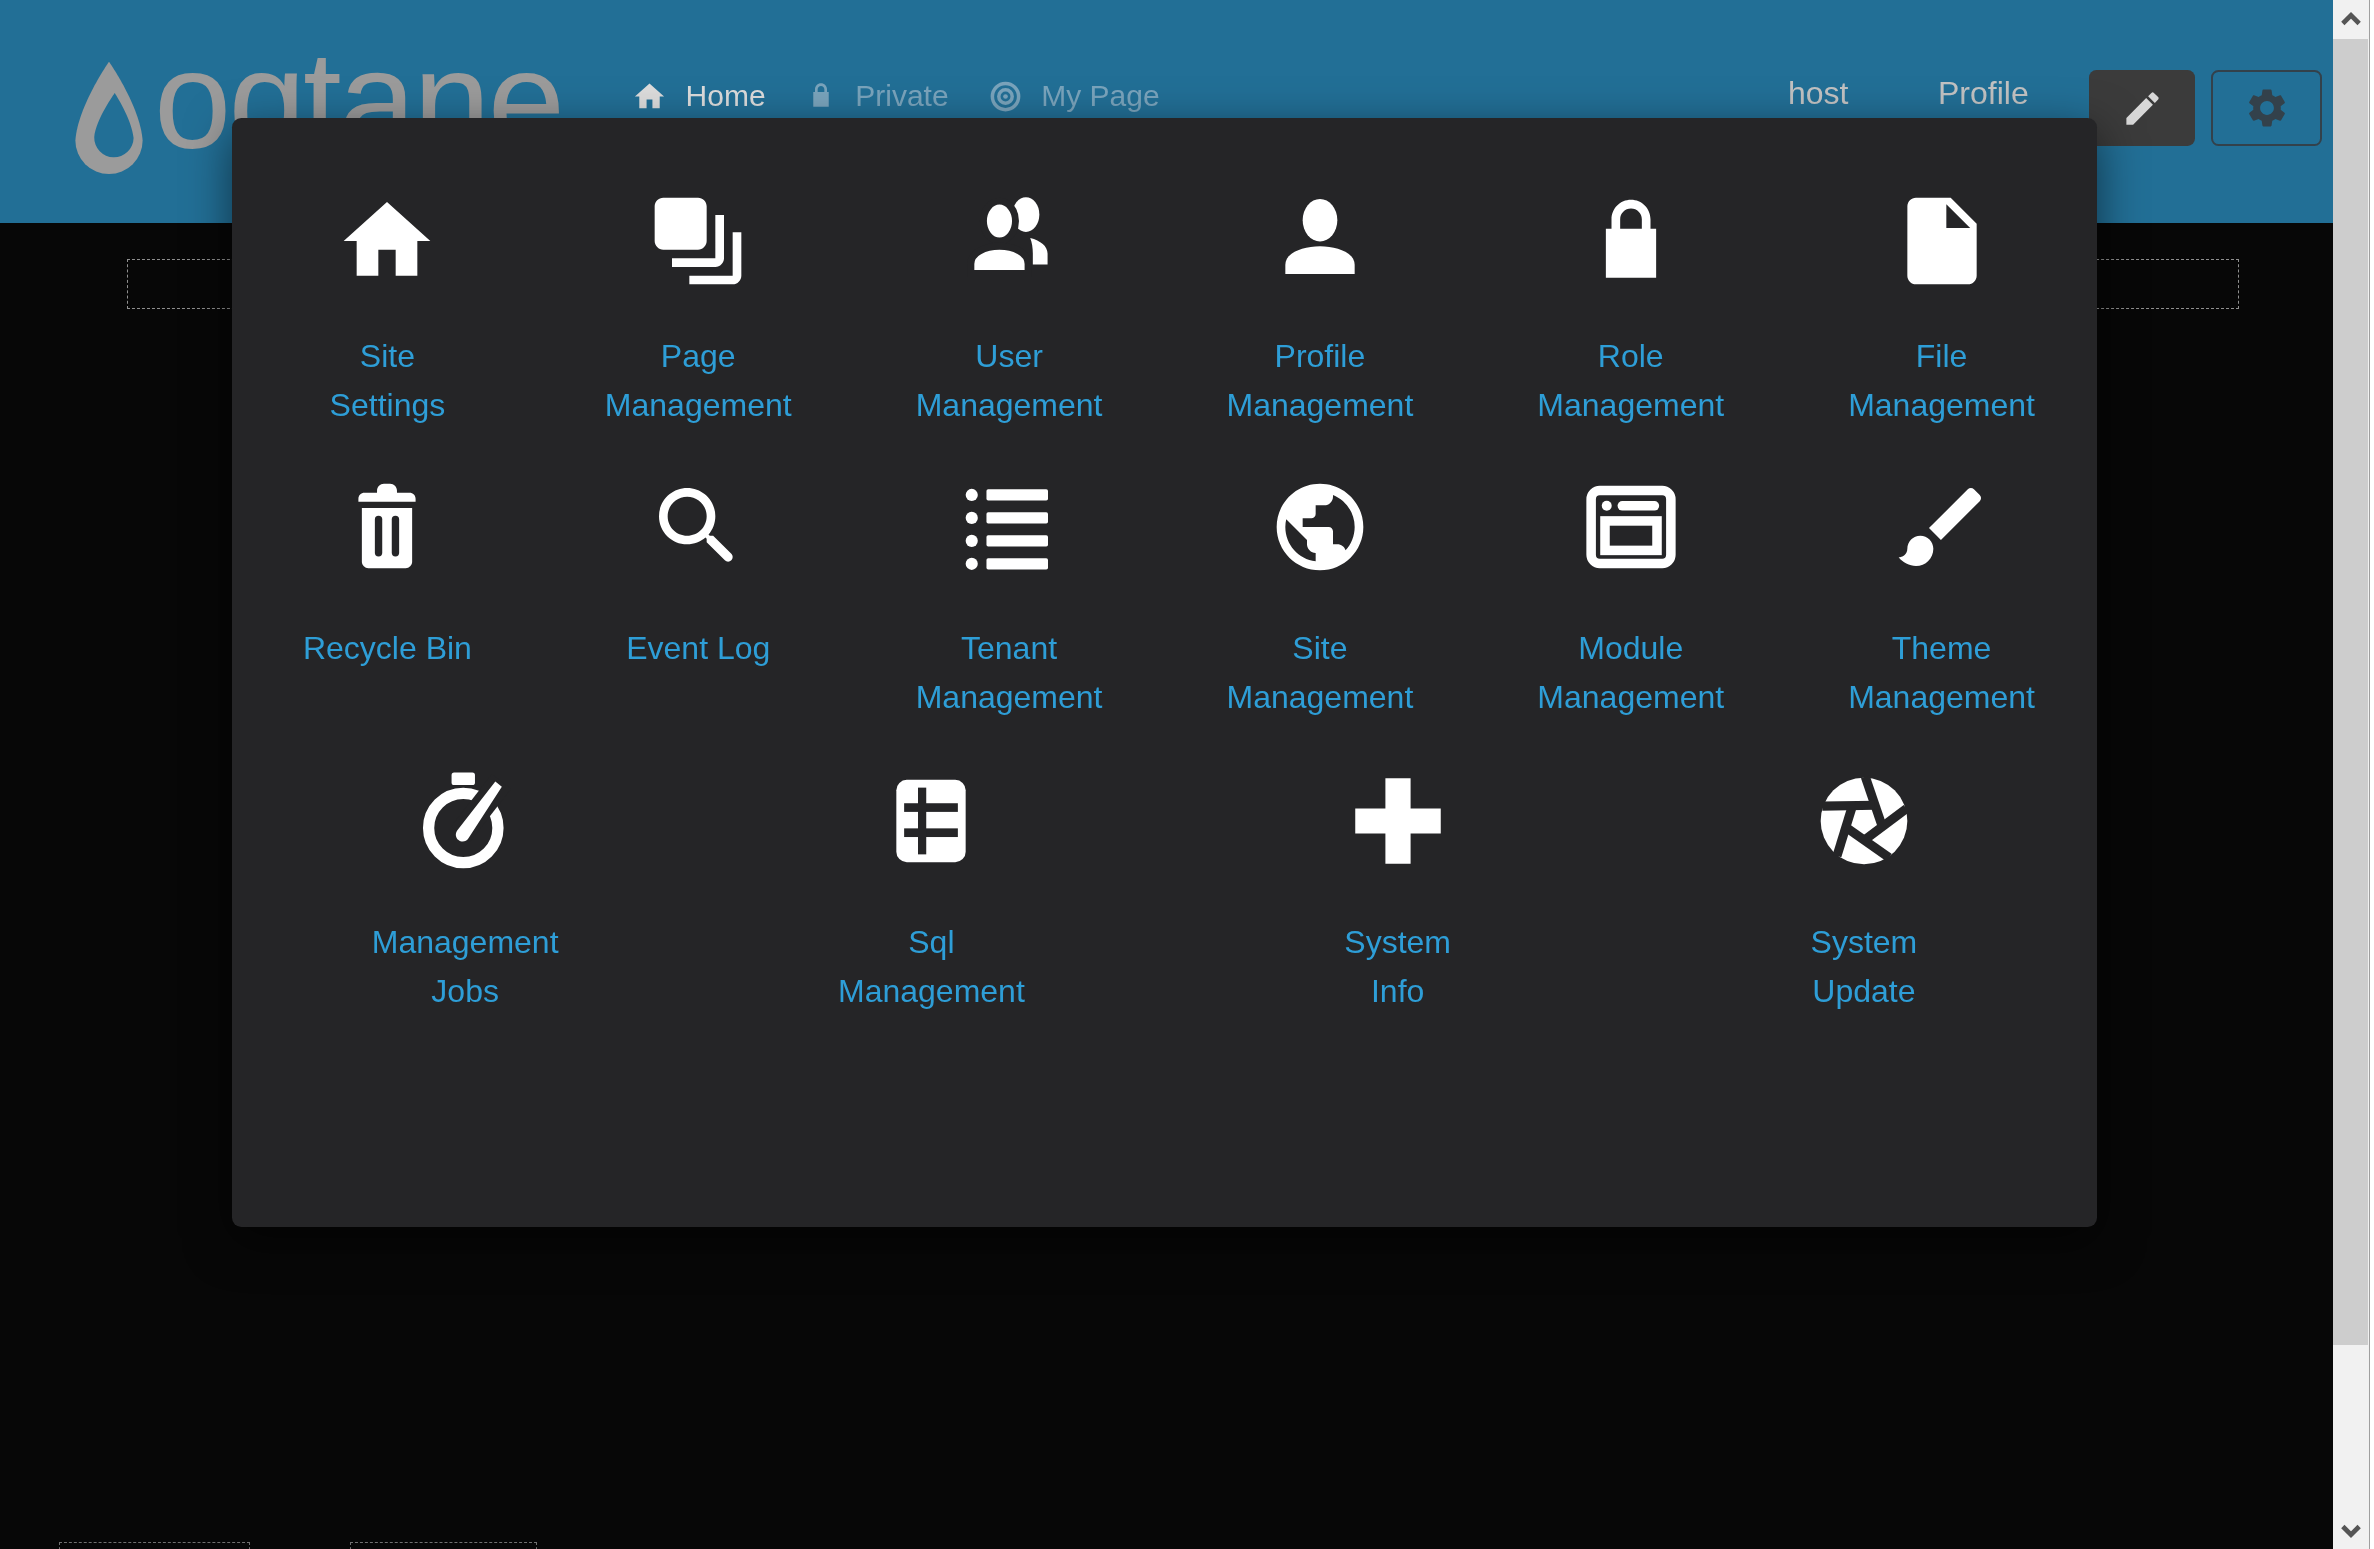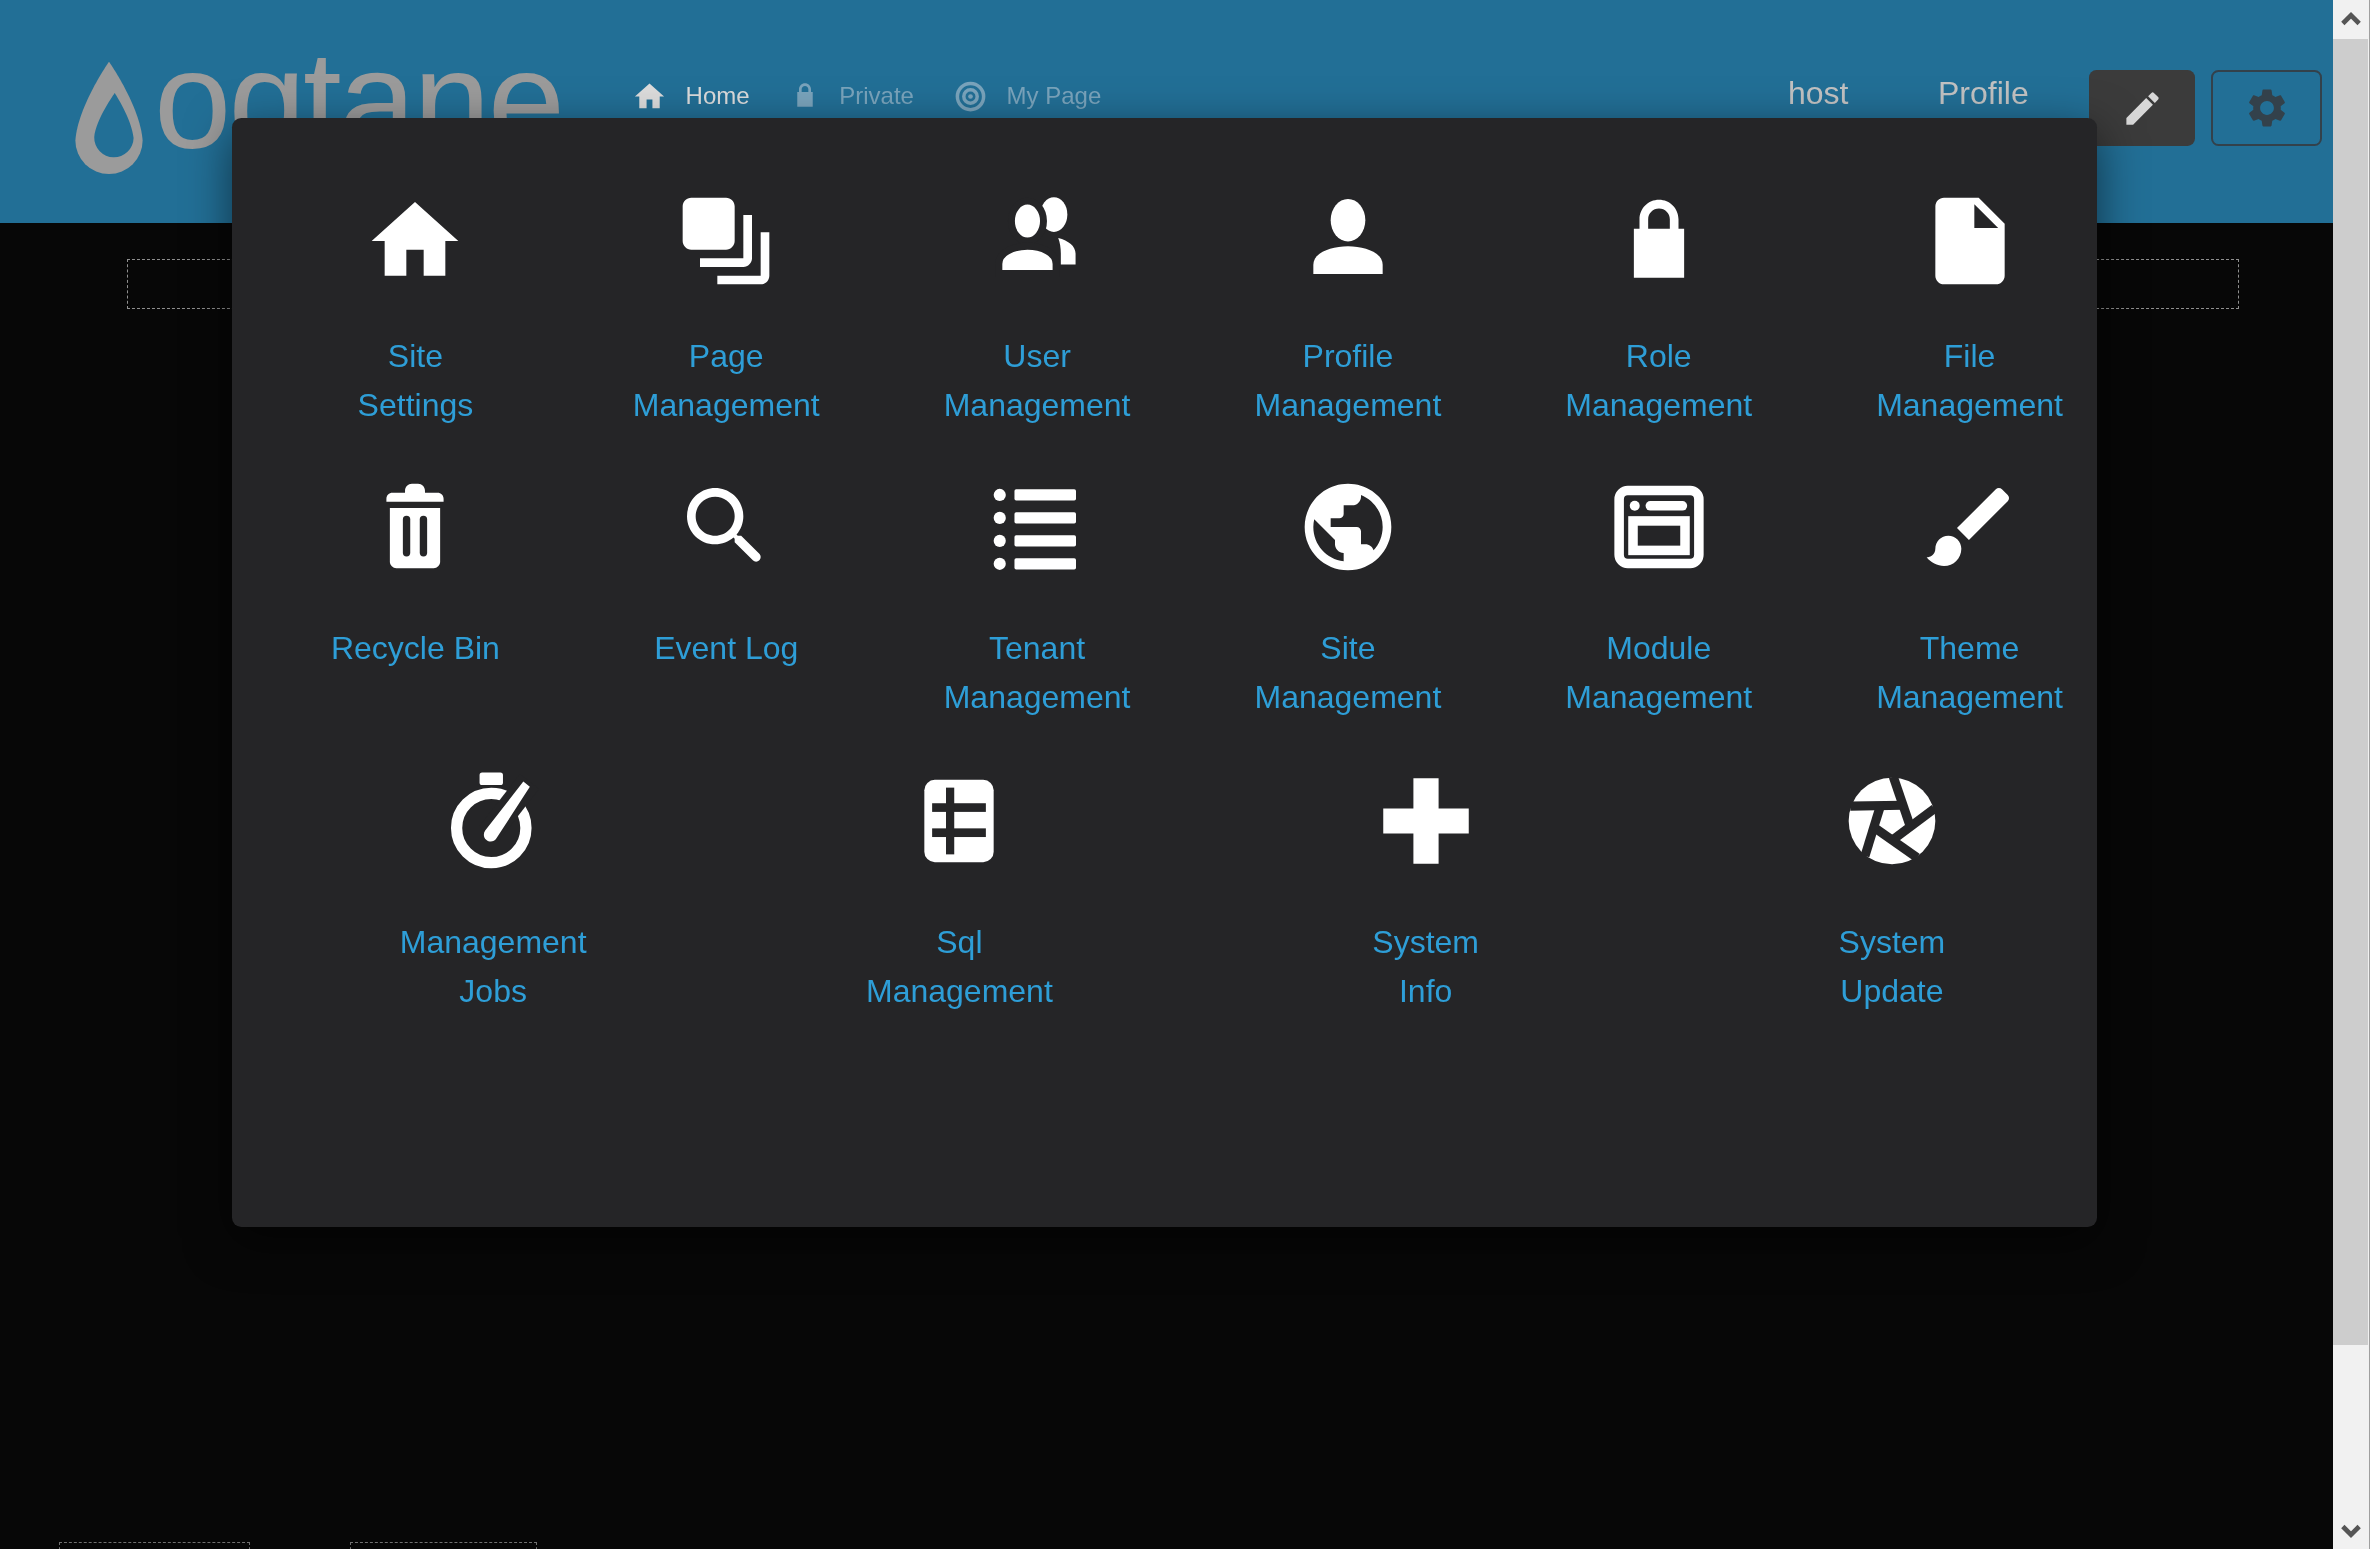--- a/index.html
+++ b/index.html
@@ -6,21 +6,21 @@
   body{width:2375px;height:1549px;overflow:hidden;background:#070707;
        font-family:"Liberation Sans", sans-serif;}
   #screen{position:relative;width:2375px;height:1549px;overflow:hidden;background:var(--page-bg,#070707);}
 
   
   .topbar{position:absolute;left:0;top:0;width:2333px;height:223px;background:var(--header-bg,#226f96);z-index:2;}
   .logo{position:absolute;left:68px;top:58px;display:flex;align-items:flex-start;}
   .logo-text{position:absolute;left:154px;top:30px;font-size:139px;line-height:139px;font-weight:400;
              letter-spacing:-2.8px;color:var(--logo-gray,#9b9b9b);}
   .nav{position:absolute;left:632px;top:70px;height:52px;display:flex;align-items:center;gap:39px;}
-  .nav-item{display:flex;align-items:center;gap:18.6px;font-size:24px;cursor:pointer;}
+  .nav-item{display:flex;align-items:center;gap:18.6px;font-size:30px;cursor:pointer;}
   .nav-item.active{color:var(--nav-active,#dcdcdc);}
   .nav-item.muted{color:var(--nav-muted,#7aa4bc);}
   .userlink{position:absolute;top:75px;font-size:32px;color:#c2c2c2;cursor:pointer;}
   .userlink.host{left:1788px;}
   .userlink.logout{left:1938px;}
   .hbtn{position:absolute;top:70px;height:76px;border-radius:7.4px;display:flex;align-items:center;justify-content:center;cursor:pointer;box-sizing:border-box;}
   .hbtn.edit{left:2089px;width:106px;background:#3b3b3b;}
   .hbtn.gear{left:2211px;width:111px;background:transparent;border:2.8px solid #33414b;}
 
   
@@ -38,21 +38,21 @@
   .sb-btn.down{top:1510px;}
   .sb-thumb{position:absolute;left:0;top:39px;width:35px;height:1306px;background:#cdcdcd;cursor:pointer;}
 
   
   .modal{position:absolute;left:232px;top:118px;width:1865px;height:1109px;z-index:10;
          background:var(--modal-bg,#252527);border-radius:9.3px;box-shadow:0 13px 46px rgba(0,0,0,.55);}
   .modal-header{position:relative;height:157px;background:var(--modal-header-bg,#222224);
                 border-radius:9.3px 9.3px 0 0;border-bottom:0.9px solid #313134;}
   .modal-title{position:absolute;left:42px;top:46px;margin:0;font-size:52px;font-weight:400;color:#fcfcfc;letter-spacing:0.5px;}
   .modal-close{position:absolute;right:26px;top:39px;width:48px;height:48px;display:flex;align-items:center;justify-content:center;cursor:pointer;}
-  .modal-body{position:relative;width:100%;padding-left:28px;}
+  .modal-body{position:relative;width:100%;}
 
   .trow{display:flex;width:100%;}
   .tile{flex:1;display:flex;flex-direction:column;align-items:center;text-decoration:none;cursor:pointer;}
   .ticon{width:108px;height:108px;display:flex;align-items:center;justify-content:center;}
   .r1 .ticon{margin-top:69px;}
   .r2 .ticon{margin-top:43px;}
   .r3 .ticon{margin-top:45px;}
   .tlabel{text-align:center;font-size:32px;line-height:49px;color:var(--tile-link,#2e9ed7);}
   .r1 .tlabel{margin-top:37px;}
   .r2 .tlabel,.r3 .tlabel{margin-top:43px;}

